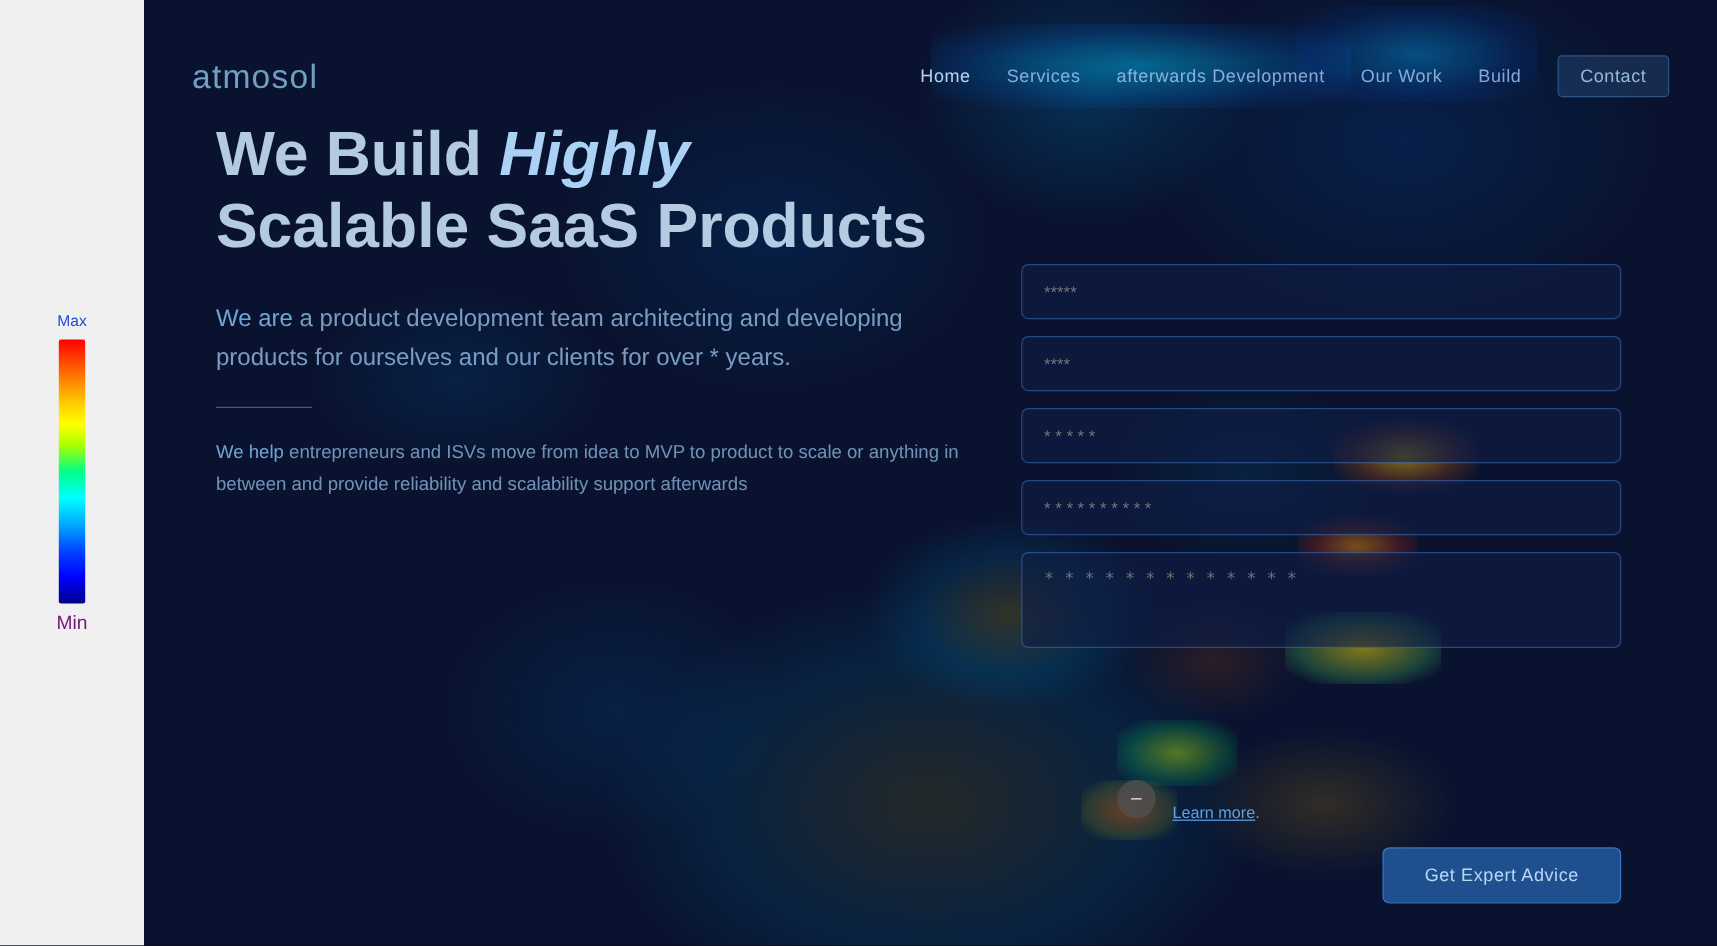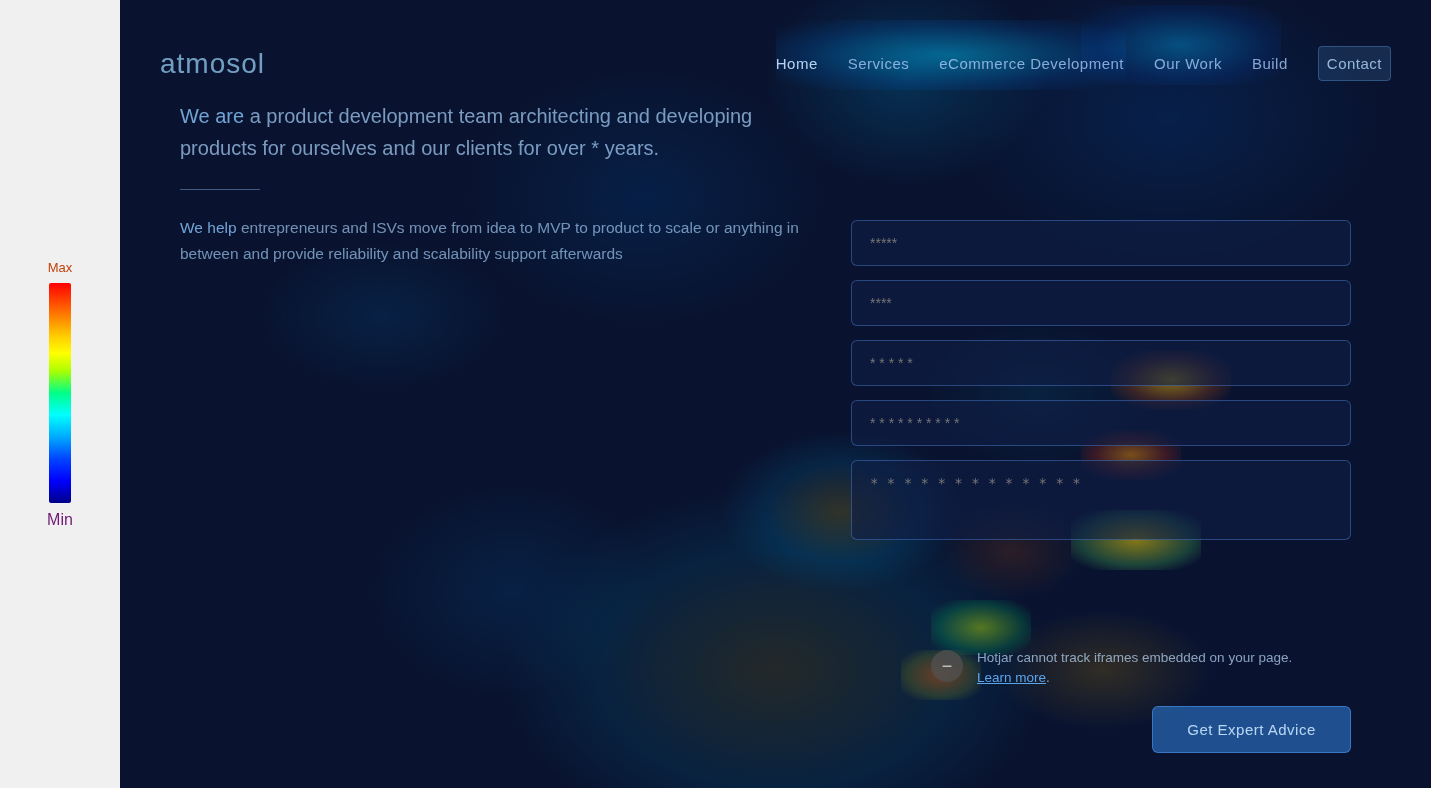--- a/index.html
+++ b/index.html
@@ -20,21 +20,21 @@
       background: #f0f0f0;
       display: flex;
       flex-direction: column;
       align-items: center;
       justify-content: center;
       padding: 20px 10px;
     }
 
     .legend-label {
       font-size: 13px;
-      color: #c2410c;
+      color: #1d4ed8;
       margin-bottom: 8px;
       font-weight: 500;
     }
 
     .legend-bar {
       width: 22px;
       height: 220px;
       background: linear-gradient(
         to bottom,
         #ff0000 0%,
@@ -133,21 +133,21 @@
     }
 
     .nav-links li.active a {
       color: rgba(200, 230, 255, 0.9);
     }
 
     .nav-contact {
       background: rgba(100, 180, 255, 0.15);
       border: 1px solid rgba(100,180,255,0.3);
       border-radius: 4px;
-      padding: 8px 8px;
+      padding: 8px 18px;
       color: rgba(180, 220, 255, 0.8) !important;
     }
 
     
     .hero {
       position: absolute;
       top: 100px;
       left: 60px;
       width: 650px;
       z-index: 10;
@@ -398,35 +398,39 @@
   <nav class="navbar">
     <div class="logo">atmosol</div>
     <ul class="nav-links">
       <li class="active">
         <a href="#">Home</a>
       </li>
       <li>
         <a href="#">Services</a>
       </li>
       <li>
-        <a href="#">eCommerce Development</a>
+        <a href="#">afterwards Development</a>
       </li>
       <li>
         <a href="#">Our Work</a>
       </li>
       <li>
         <a href="#">Build</a>
       </li>
       <li>
         <a href="#" class="nav-contact">Contact</a>
       </li>
     </ul>
   </nav>
 
   <section class="hero">
+    <h1 class="hero-title">
+      <span>We Build </span><span class="highlight">Highly</span><br>
+      <span>Scalable SaaS Products</span>
+    </h1>
     <p class="hero-desc">
       <span class="we-are">We are</span><span> a product development team architecting and developing products for ourselves and our clients for over * years.</span>
     </p>
     <div class="divider"></div>
     <p class="hero-desc2">
       <span class="we-help">We help</span><span> entrepreneurs and ISVs move from idea to MVP to product to scale or anything in between and provide reliability and scalability support afterwards</span>
     </p>
   </section>
 
   <div class="form-panel">
@@ -435,21 +439,21 @@
     <input type="text" class="form-input" placeholder="* * * * *" style="">
     <input type="text" class="form-input" placeholder="* * * * * * * * * *" style="">
     <textarea class="form-textarea" placeholder="* * * * * * * * * * * * *" style=""></textarea>
   </div>
 
   <div class="hotjar-notice">
     <div class="hotjar-icon">
       <span>−</span>
     </div>
     <div class="hotjar-text">
-      <span>Hotjar cannot track iframes embedded on your page.</span><br>
+      <br>
       <a href="#">Learn more</a><span>.</span>
     </div>
   </div>
 
   <div class="cta-btn">
     <button>Get Expert Advice</button>
   </div>
 
 </div>
 

